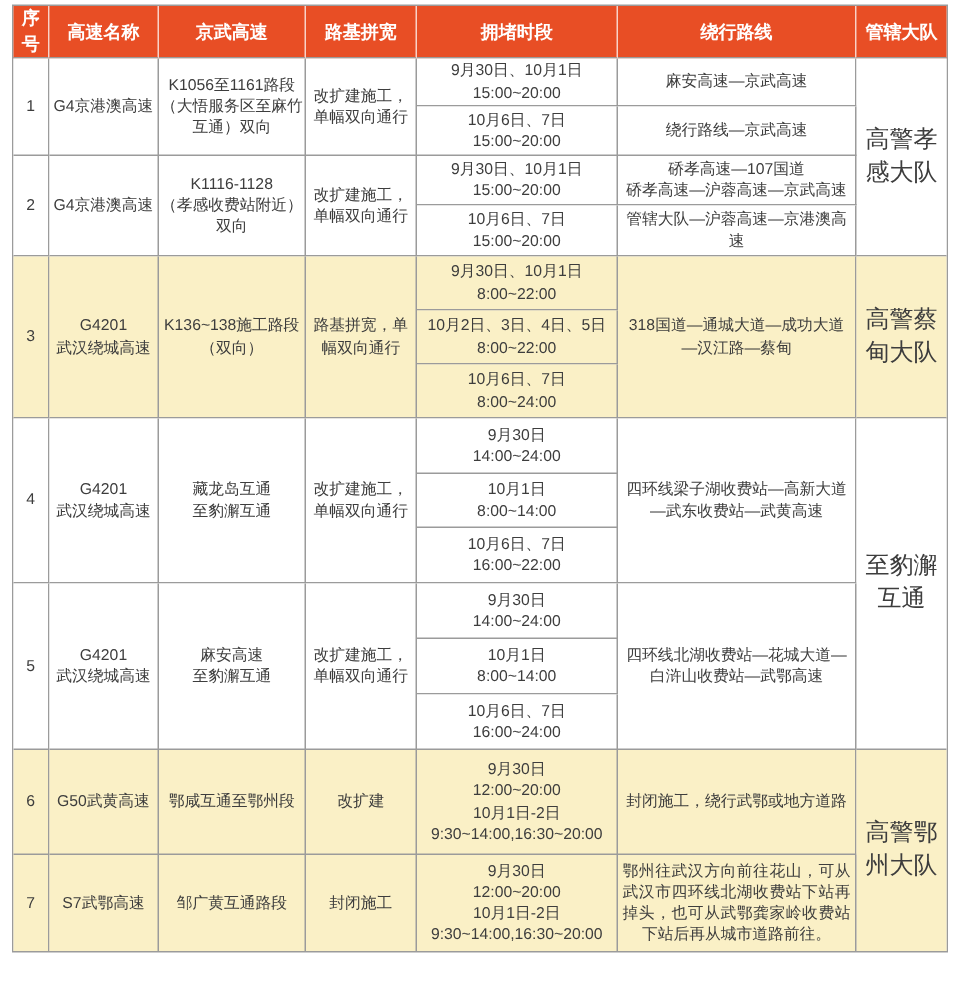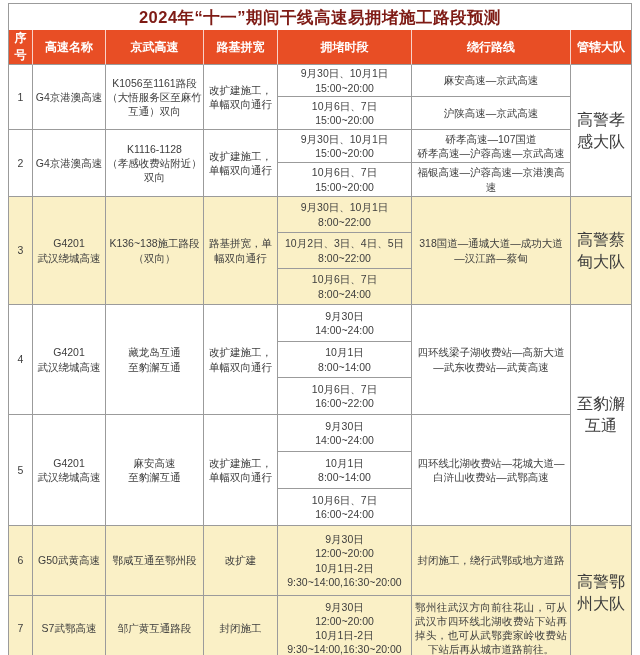--- a/index.html
+++ b/index.html
@@ -37,21 +37,20 @@
   .bl{border-bottom:none;}
   tr.bottom > td{border-bottom:none;}
   .just{text-align:justify;text-align-last:center;padding:0 3px;}
   .sect{padding:0 1px;}
 </style>
 </head>
 <body>
 
 <div class="canvas">
   <div class="sheet">
-    <div class="title">2024年“十一”期间干线高速易拥堵施工路段预测</div>
     <table>
       <colgroup>
         <col style="width:24px">
           <col style="width:73px">
           <col style="width:98px">
         <col style="width:74px">
           <col style="width:134px">
           <col style="width:159px">
         <col style="width:60px">
       </colgroup>
@@ -75,40 +74,40 @@
           <td rowspan="2" class="pre">改扩建施工，
 单幅双向通行</td>
           <td class="pre">9月30日、10月1日
 15:00~20:00</td>
           <td class="pre">麻安高速—京武高速</td>
           <td rowspan="4" class="unit">高警孝感大队</td>
         </tr>
         <tr style="height:33px">
           <td class="pre">10月6日、7日
 15:00~20:00</td>
-          <td class="pre">沪陕高速—京武高速</td>
+          <td class="pre">绕行路线—京武高速</td>
         </tr>
 
         <tr style="height:33px">
           <td rowspan="2">2</td>
           <td rowspan="2">G4京港澳高速</td>
           <td rowspan="2" class="pre sect">K1116-1128
 （孝感收费站附近）
 双向</td>
           <td rowspan="2" class="pre">改扩建施工，
 单幅双向通行</td>
           <td class="pre">9月30日、10月1日
 15:00~20:00</td>
           <td class="pre">硚孝高速—107国道
 硚孝高速—沪蓉高速—京武高速</td>
         </tr>
         <tr style="height:34px">
           <td class="pre">10月6日、7日
 15:00~20:00</td>
-          <td class="pre">福银高速—沪蓉高速—京港澳高速</td>
+          <td class="pre">管辖大队—沪蓉高速—京港澳高速</td>
         </tr>
 
         <tr class="y" style="height:36px">
           <td rowspan="3">3</td>
           <td rowspan="3" class="pre">G4201
 武汉绕城高速</td>
           <td rowspan="3" class="pre sect">K136~138施工路段
 （双向）</td>
           <td rowspan="3" class="pre">路基拼宽，单
 幅双向通行</td>

